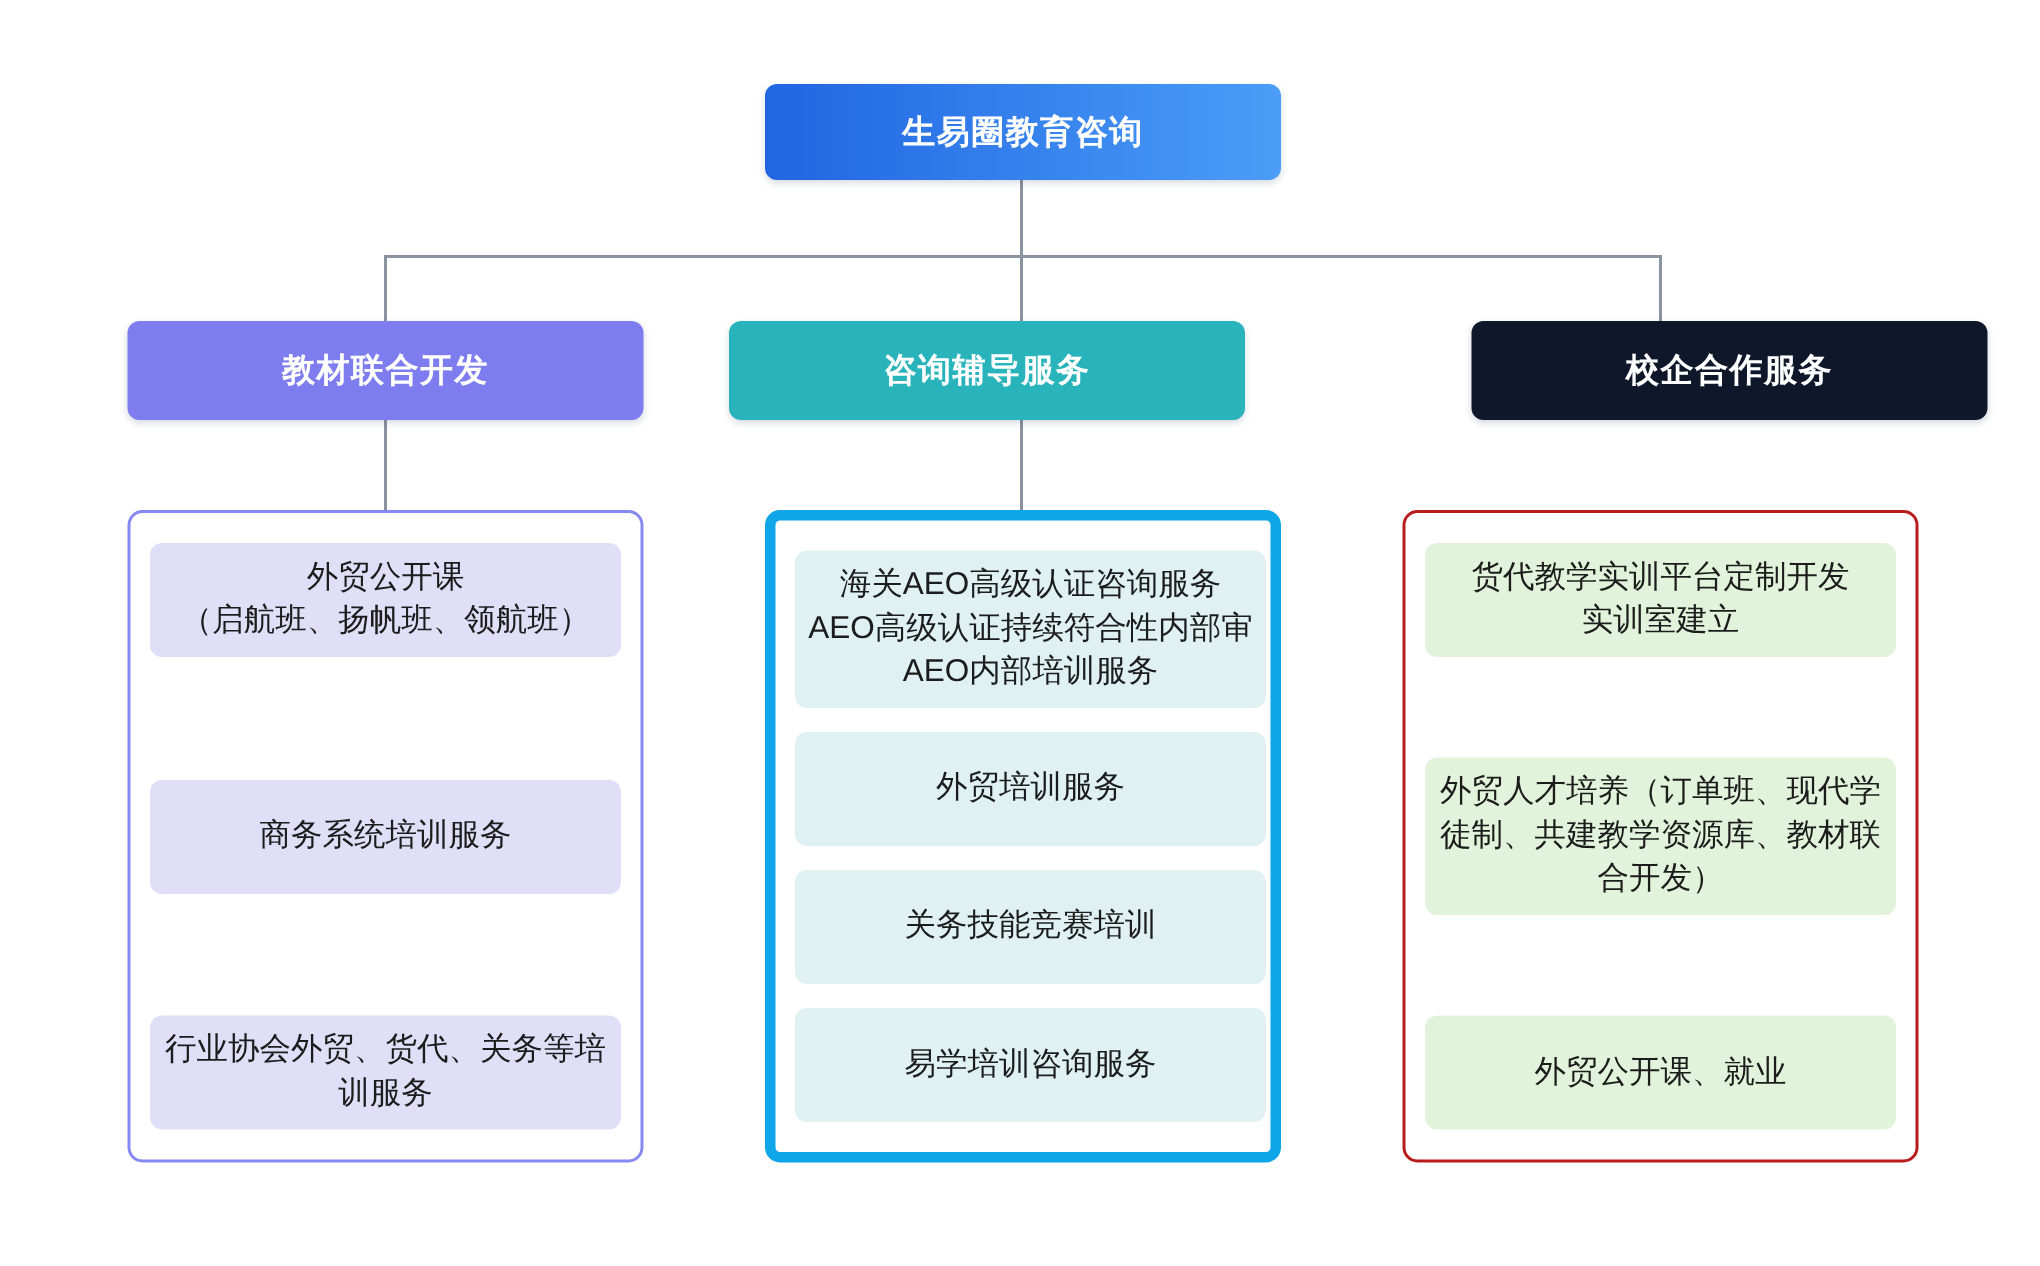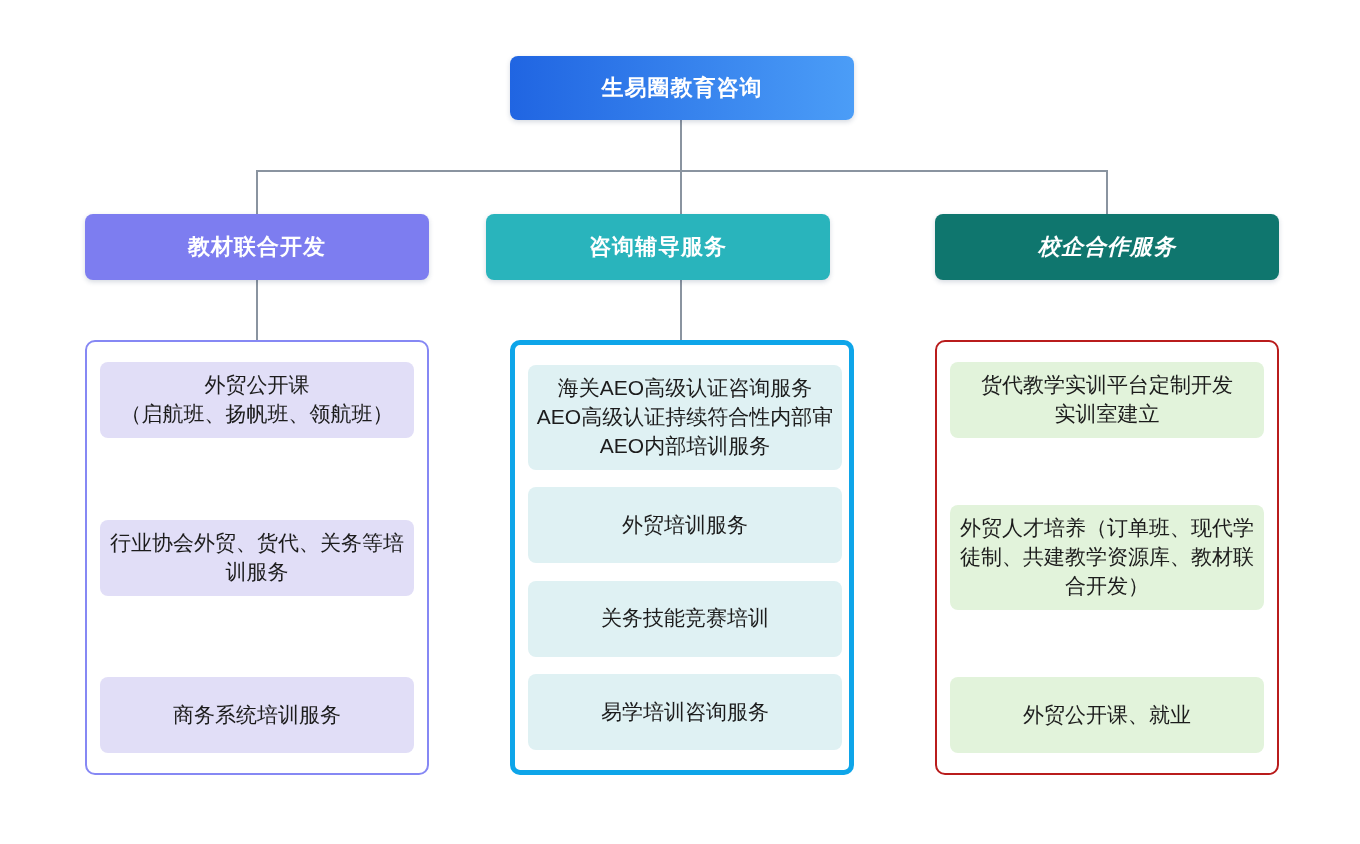--- a/index.html
+++ b/index.html
@@ -13,28 +13,28 @@
 
   
   .node{position:absolute;display:flex;align-items:center;justify-content:center;
         color:#ffffff;font-weight:bold;font-size:22px;letter-spacing:1px;
         border-radius:8px;box-shadow:0 2px 5px rgba(30,50,90,.18);text-align:center;}
   .root-node{left:510px;top:56px;width:344px;height:64px;
         background:linear-gradient(90deg,#2065e2,#4b9df7);}
   .hdr{top:214px;width:344px;height:66px;}
   .hdr-0{left:85px;background:#7d7df0;}
   .hdr-1{left:486px;background:#29b4bc;}
-  .hdr-2{left:935px;background:#0f766e;font-style:italic;}
+  .hdr-2{left:981px;background:#0f172a;}
 
   
   .panel{position:absolute;top:340px;width:344px;height:435px;box-sizing:border-box;
          background:#ffffff;border-radius:10px;padding:20px 13px;
          display:flex;flex-direction:column;justify-content:space-between;}
   .panel-0{left:85px;border:2px solid #8688f4;}
-  .panel-1{left:510px;border:5px solid #0ea5e9;}
+  .panel-1{left:510px;border:7px solid #0ea5e9;}
   .panel-2{left:935px;border:2px solid #b91c1c;}
 
   
   .item{box-sizing:border-box;width:314px;min-height:76px;border-radius:8px;
         display:flex;align-items:center;justify-content:center;
         padding:9px 8px;font-size:21px;line-height:1.38;color:#1c1c1c;
         text-align:center;white-space:pre-line;}
   .item-0{background:#e1def7;}
   .item-1{background:#dff1f3;}
   .item-2{background:#e2f3db;}
@@ -54,22 +54,22 @@
 
   <div class="node root-node">生易圈教育咨询</div>
 
   <div class="node hdr hdr-0">教材联合开发</div>
   <div class="node hdr hdr-1">咨询辅导服务</div>
   <div class="node hdr hdr-2">校企合作服务</div>
 
   <div class="panel panel-0">
     <div class="item item-0">外贸公开课
 （启航班、扬帆班、领航班）</div>
+    <div class="item item-0">商务系统培训服务</div>
     <div class="item item-0">行业协会外贸、货代、关务等培训服务</div>
-    <div class="item item-0">商务系统培训服务</div>
   </div>
 
   <div class="panel panel-1">
     <div class="item item-1">海关AEO高级认证咨询服务
 AEO高级认证持续符合性内部审
 AEO内部培训服务</div>
     <div class="item item-1">外贸培训服务</div>
     <div class="item item-1">关务技能竞赛培训</div>
     <div class="item item-1">易学培训咨询服务</div>
   </div>

